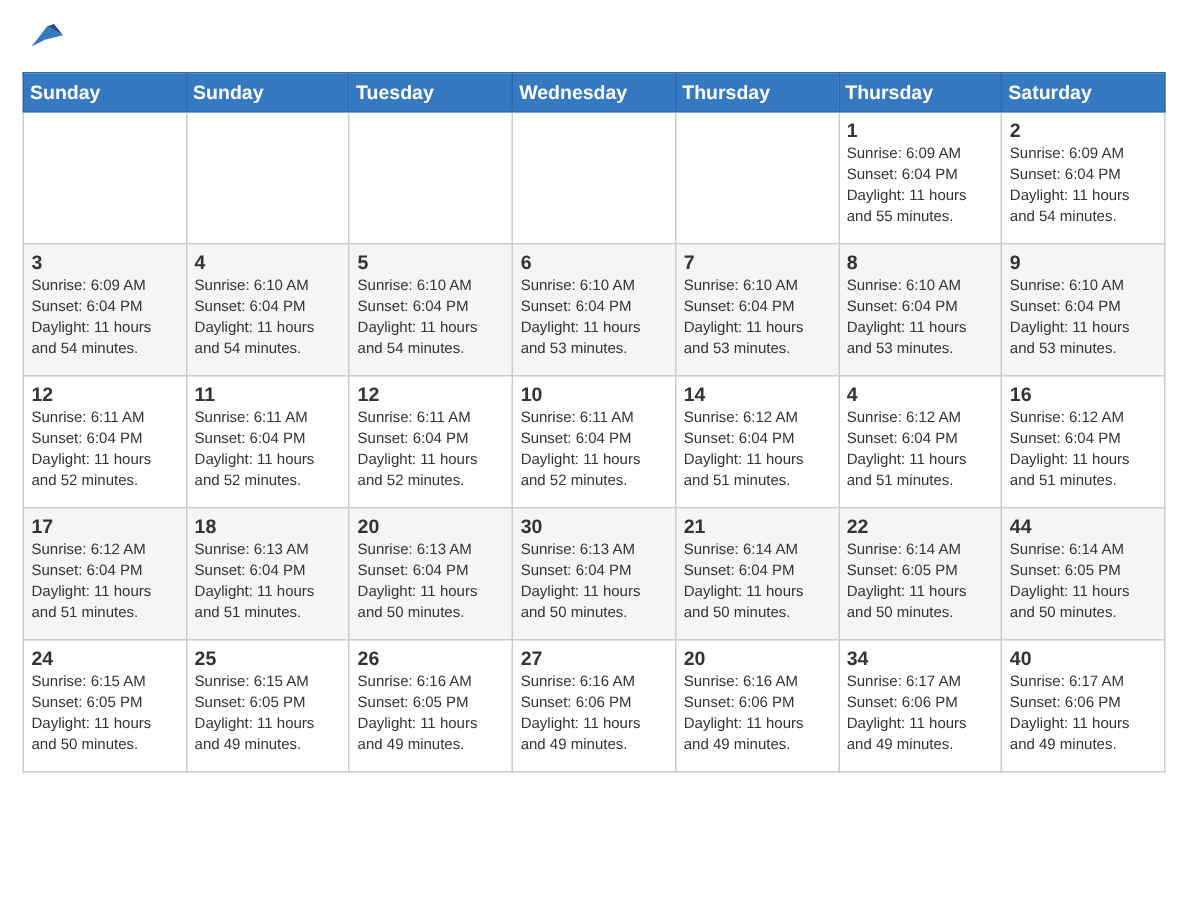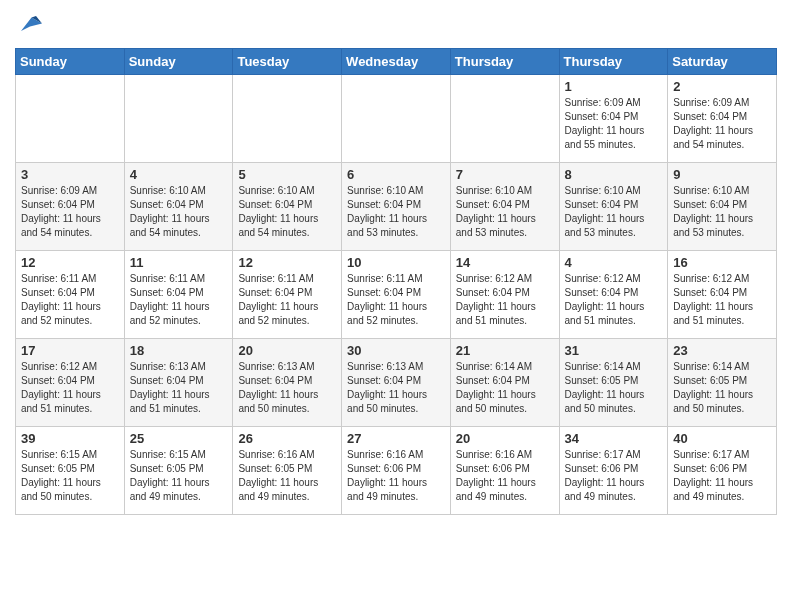--- a/index.html
+++ b/index.html
@@ -277,37 +277,37 @@
 and 50 minutes.</div>
           </td>
           <td>
             <span class="day-number">21</span>
             <div class="day-info" style="white-space: pre-line;">Sunrise: 6:14 AM
 Sunset: 6:04 PM
 Daylight: 11 hours
 and 50 minutes.</div>
           </td>
           <td>
-            <span class="day-number">31</span>
+            <span class="day-number">22</span>
             <div class="day-info" style="white-space: pre-line;">Sunrise: 6:14 AM
 Sunset: 6:05 PM
 Daylight: 11 hours
 and 50 minutes.</div>
           </td>
           <td>
-            <span class="day-number">23</span>
+            <span class="day-number">44</span>
             <div class="day-info" style="white-space: pre-line;">Sunrise: 6:14 AM
 Sunset: 6:05 PM
 Daylight: 11 hours
 and 50 minutes.</div>
           </td>
         </tr>
         <tr>
           <td>
-            <span class="day-number">39</span>
+            <span class="day-number">24</span>
             <div class="day-info" style="white-space: pre-line;">Sunrise: 6:15 AM
 Sunset: 6:05 PM
 Daylight: 11 hours
 and 50 minutes.</div>
           </td>
           <td>
             <span class="day-number">25</span>
             <div class="day-info" style="white-space: pre-line;">Sunrise: 6:15 AM
 Sunset: 6:05 PM
 Daylight: 11 hours

